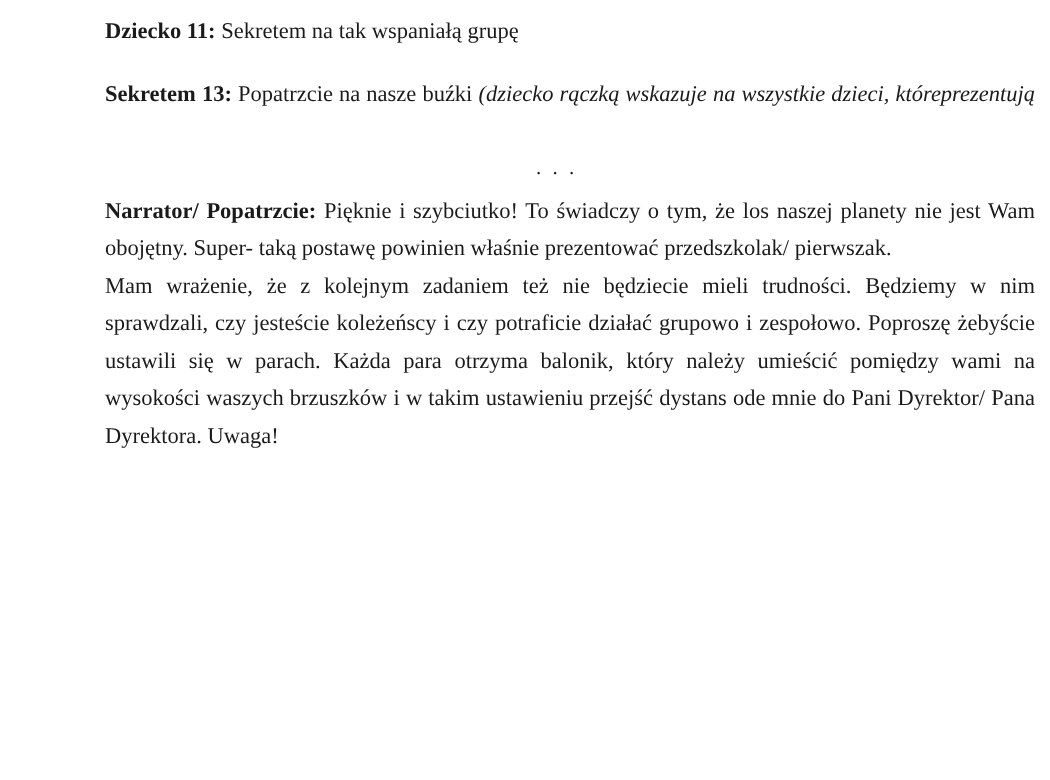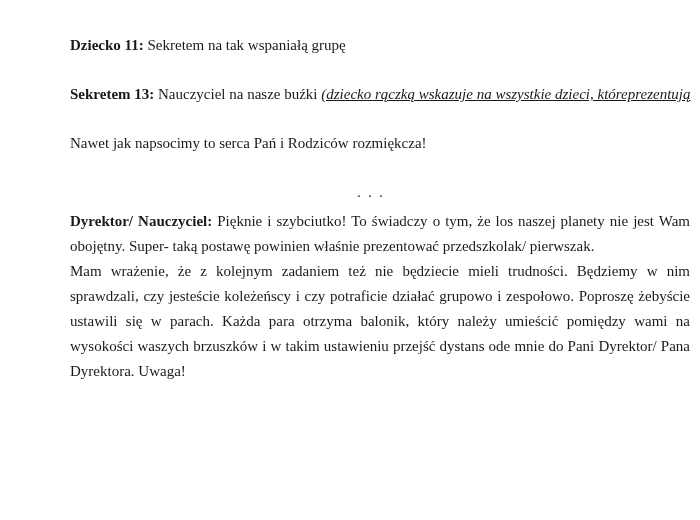--- a/index.html
+++ b/index.html
@@ -17,28 +17,28 @@
       font-family: "Liberation Serif", "DejaVu Serif", serif;
       font-size: 15px;
       line-height: 25px;
       color: #1a1a1a;
     }
     .content {
       padding: 9px 10px 0 70px; 
     }
     p { margin: 0; }
     .speaker { font-weight: bold; }
-    .stage { font-style: italic; text-decoration: underline; }
+    .stage { font-style: italic; }
     .nowrap { white-space: nowrap; }
     .justify { text-align: justify; }
     .justify-force {
       text-align: justify;
       text-align-last: justify;
     }
-    .dialogue { margin-bottom: 17px; margin-top: 24px; }
+    .dialogue { margin-bottom: 17px; }
     .separator {
       margin-top: 24px;
       margin-bottom: 4px;
       text-align: center;
       padding-right: 18px;
       letter-spacing: 2px;
       font-size: 14px;
     }
   </style>
 </head>
@@ -46,31 +46,30 @@
 
 <div class="page">
   <div class="content">
 
     <div class="dialogue">
       <p class="nowrap"><strong class="speaker">Dziecko 11:</strong> <span>Sekretem na tak wspaniałą grupę</span></p>
     </div>
 
 
     <div class="dialogue">
-      <p class="justify-force nowrap"><strong class="speaker">Sekretem 13:</strong> <span>Nauczyciel na nasze buźki</span> <em class="stage">(dziecko rączką wskazuje na wszystkie dzieci, któreprezentują</em></p>
+      <p class="justify-force nowrap"><strong class="speaker">Sekretem 13:</strong> <span>Popatrzcie na nasze buźki</span> <em class="stage">(dziecko rączką wskazuje na wszystkie dzieci, któreprezentują</em></p>
     </div>
 
     <div class="dialogue">
     </div>
 
     <div class="dialogue">
-      <p class="nowrap"><span>Nawet jak napsocimy to serca Pań i Rodziców rozmiękcza!</span></p>
     </div>
 
     <p class="separator">. . .</p>
 
     <div>
-      <p class="justify"><strong class="speaker">Dyrektor/ Nauczyciel:</strong> <span>Pięknie i szybciutko! To świadczy o tym, że los naszej planety nie jest Wam obojętny. Super- taką postawę powinien właśnie prezentować przedszkolak/ pierwszak.</span></p>
+      <p class="justify"><strong class="speaker">Narrator/ Popatrzcie:</strong> <span>Pięknie i szybciutko! To świadczy o tym, że los naszej planety nie jest Wam obojętny. Super- taką postawę powinien właśnie prezentować przedszkolak/ pierwszak.</span></p>
       <p class="justify"><span>Mam wrażenie, że z kolejnym zadaniem też nie będziecie mieli trudności. Będziemy w nim sprawdzali, czy jesteście koleżeńscy i czy potraficie działać grupowo i zespołowo. Poproszę żebyście ustawili się w parach. Każda para otrzyma balonik, który należy umieścić pomiędzy wami na wysokości waszych brzuszków i w takim ustawieniu przejść dystans ode mnie do Pani Dyrektor/ Pana Dyrektora. Uwaga!</span></p>
     </div>
 
   </div>
 </div>
 
 </body></html>

